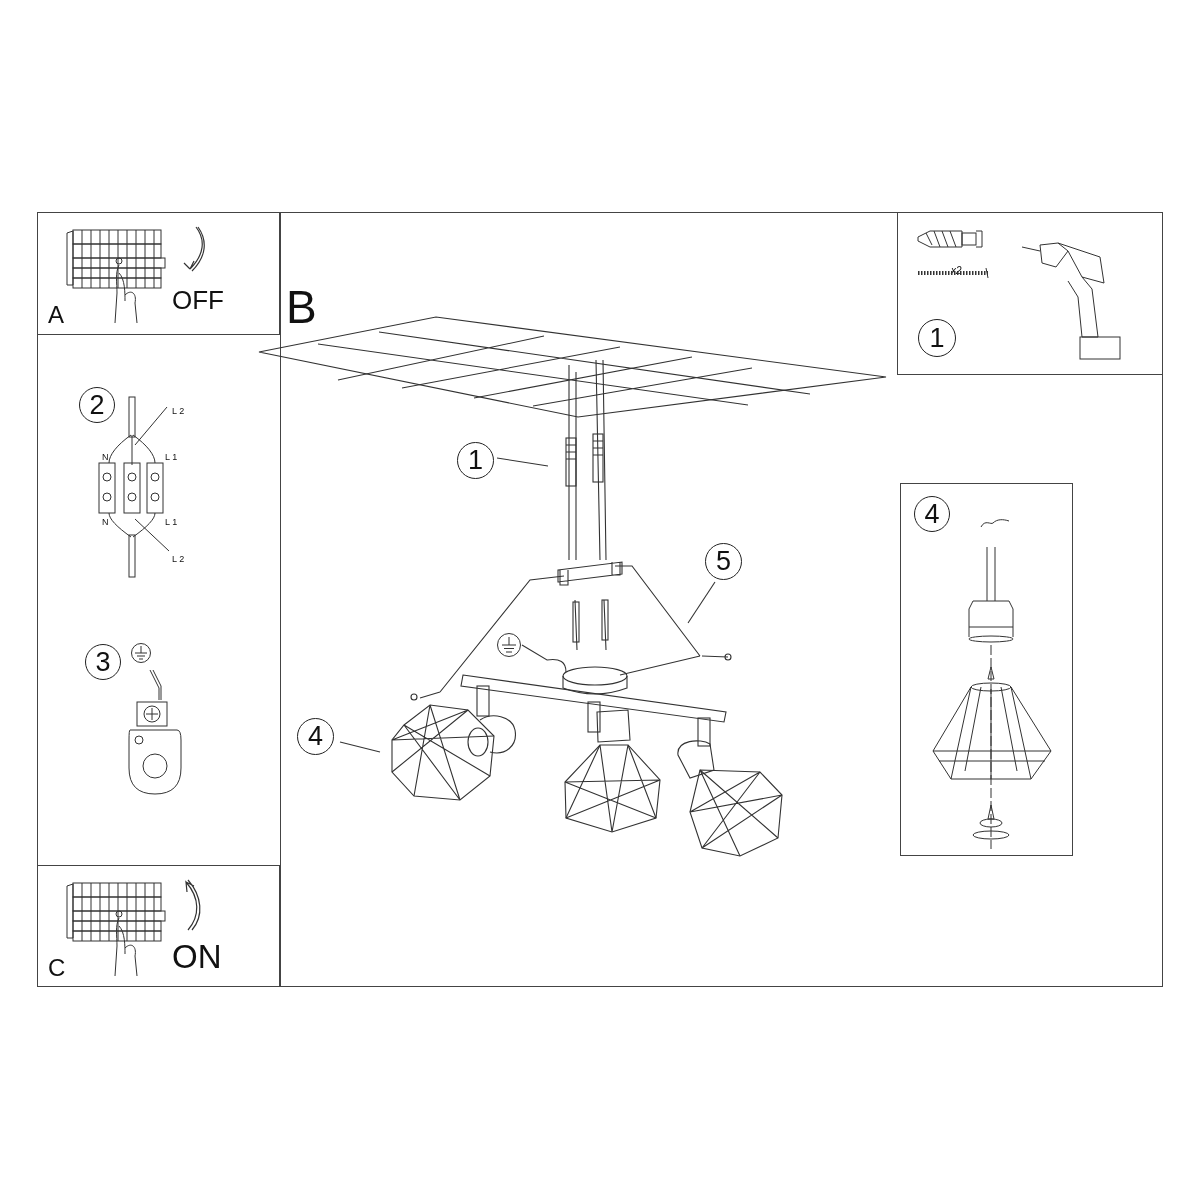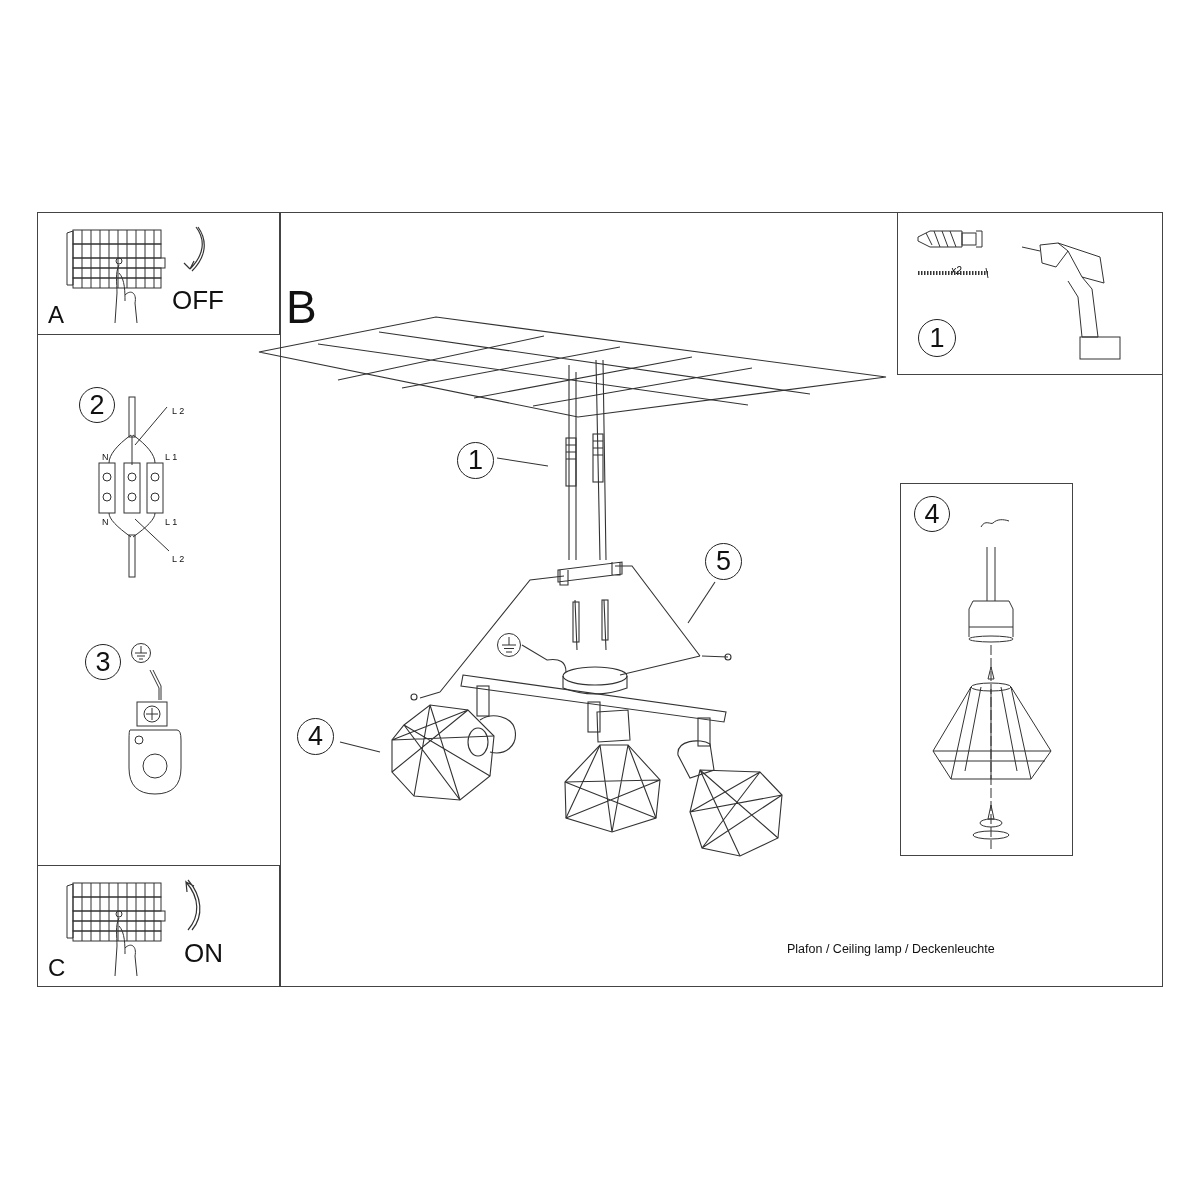--- a/index.html
+++ b/index.html
@@ -47,21 +47,21 @@
       <rect x="8" y="45" width="88" height="10"></rect>
       <rect x="8" y="55" width="88" height="10"></rect>
       <path d="M17 7v58M26 7v58M35 7v58M44 7v58M53 7v58M62 7v58M71 7v58M80 7v58M89 7v58"></path>
       <path d="M54 42 C50 50 52 60 52 70 L50 100 M60 72 C66 66 72 70 70 80 L72 100 M54 50 C60 56 60 70 60 78"></path>
       <circle cx="54" cy="38" r="3"></circle>
     </g>
   </svg>
   <svg style="left:140px;top:12px;" width="30" height="55" viewBox="0 0 30 55">
     <path d="M10 52 C22 38 22 20 8 4 L9 14 M8 4 L16 8 M14 52 C26 38 24 18 10 2" fill="none" stroke="#333" stroke-width="1.2"></path>
   </svg>
-  <div class="lbl" style="left:146px;top:72px;font-size:26px;">ON</div>
+  <div class="lbl" style="left:134px;top:72px;font-size:33px;">ON</div>
   <div class="lbl" style="left:10px;top:88px;font-size:24px;">C</div>
 </div>
 
 <div style="position:absolute;left:280px;top:212px;width:0;height:775px;border-left:1.5px solid #444;"></div>
 
 <div class="circ" style="left:79px;top:387px;width:36px;height:36px;">2</div>
 <svg style="left:95px;top:395px;" width="100" height="185" viewBox="0 0 100 185">
   <g fill="none" stroke="#333" stroke-width="1">
     <rect x="34" y="2" width="6" height="40"></rect>
     <rect x="34" y="140" width="6" height="42"></rect>
@@ -207,14 +207,13 @@
       <path d="M12 242 L130 242 M18 252 L124 252"></path>
       <path d="M60 178 L44 262 M80 178 L96 262 M70 180 L70 270 M50 178 L30 270 M90 178 L110 270"></path>
       <path d="M67 310 L70 296 L73 310 Z"></path>
       <ellipse cx="70" cy="314" rx="11" ry="4"></ellipse>
       <ellipse cx="70" cy="326" rx="18" ry="4"></ellipse>
     </g>
   </svg>
 </div>
 
 <div class="caption">
-  <div>Plafon / Ceiling lamp / Deckenleuchte</div>
 </div>
 
 </body></html>

